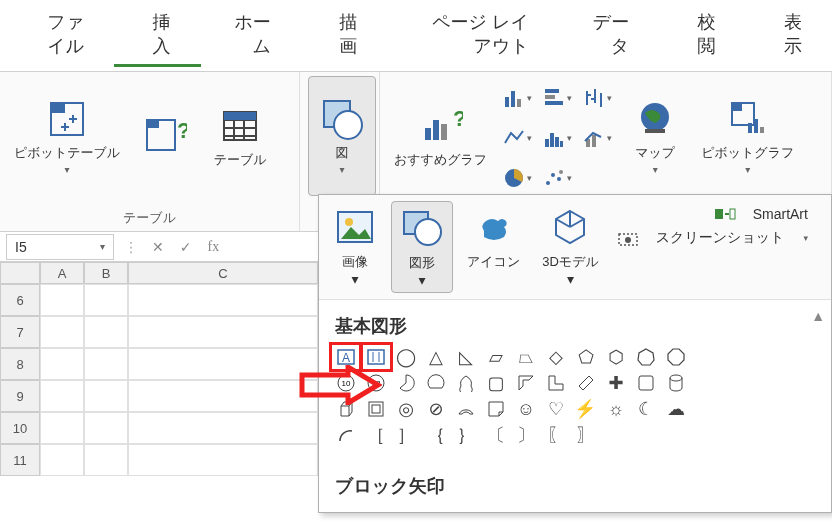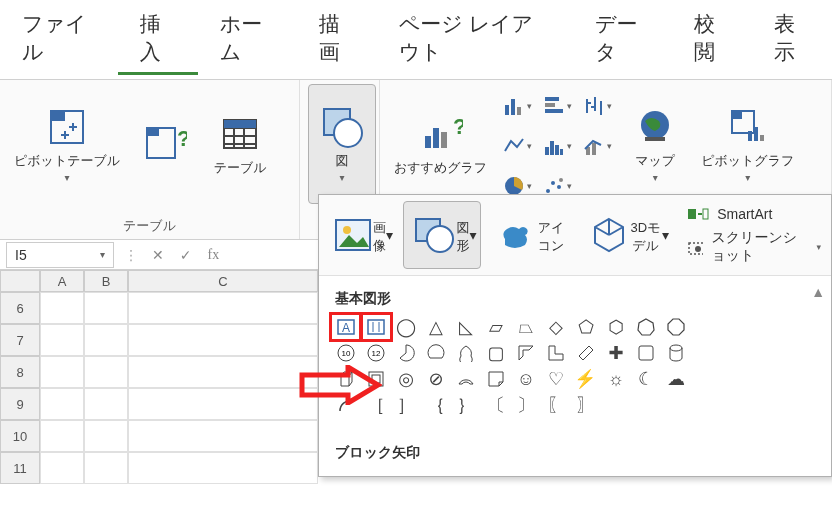--- a/index.html
+++ b/index.html
@@ -1,20 +1,20 @@
 <!DOCTYPE html>
 <html><head>
 <meta charset="utf-8">
 <style>
   * { box-sizing: border-box; font-family: "Yu Gothic UI", "Segoe UI", sans-serif; }
   body { margin: 0; background: #fff; width: 832px; height: 525px; overflow: hidden; font-size: 14px; color: #333; }
   
   
   .menubar { display: flex; gap: 0; padding: 4px 0; border-bottom: 1px solid #d0d0d0; }
-  .menubar-item { padding: 6px 22px; cursor: pointer; font-size: 21px; }
+  .menubar-item { padding: 6px 30px; cursor: pointer; font-size: 18px; text-align: right; }
   .menubar-item.active { border-bottom: 3px solid #3b8a3b; font-weight: 500; }
   
   
   .ribbon { display: flex; border-bottom: 1px solid #d0d0d0; height: 160px; background: #fafafa; position: relative; }
   .ribbon-group { display: flex; flex-direction: column; border-right: 1px solid #e0e0e0; padding: 4px 8px 2px; }
   .ribbon-group-items { display: flex; flex: 1; align-items: flex-start; gap: 6px; }
   .ribbon-group-label { text-align: center; font-size: 13px; color: #555; padding: 2px 0; }
   .ribbon-btn { display: flex; flex-direction: column; align-items: center; justify-content: center; padding: 4px 6px; border-radius: 4px; cursor: pointer; min-width: 58px; }
   .ribbon-btn.large { min-width: 68px; height: 120px; }
   .ribbon-btn.selected { background: #e8e8e8; border: 1px solid #b0b0b0; }
@@ -22,30 +22,30 @@
   .ribbon-btn .label { font-size: 13px; text-align: center; line-height: 1.3; margin-top: 4px; }
   .ribbon-btn .chev { font-size: 10px; color: #666; margin-top: 2px; }
   .mini-grid { display: grid; grid-template-columns: repeat(3, 36px); grid-auto-rows: 36px; gap: 4px; }
   .mini-btn { display: flex; align-items: center; justify-content: center; cursor: pointer; }
   .mini-chev { font-size: 9px; color: #666; margin-left: 2px; }
   .dialog-launcher { position: absolute; right: 4px; bottom: 4px; font-size: 11px; color: #666; cursor: pointer; }
   
   
   .sub-ribbon { position: absolute; top: 194px; left: 318px; width: 514px; border: 1px solid #b0b0b0; background: #fafafa; box-shadow: 3px 3px 6px rgba(0,0,0,0.2); }
   .sub-ribbon-top { display: flex; padding: 6px; gap: 6px; border-bottom: 1px solid #e0e0e0; }
-  .sub-btn { display: flex; flex-direction: row; align-items: center; padding: 4px 8px; cursor: pointer; min-width: 60px; border-radius: 4px; }
+  .sub-btn { display: flex; flex-direction: column; align-items: center; padding: 4px 8px; cursor: pointer; min-width: 60px; border-radius: 4px; }
   .sub-btn.selected { background: #e8e8e8; border: 1px solid #b0b0b0; }
   .sub-btn .icon { height: 44px; display: flex; align-items: center; justify-content: center; }
   .sub-btn .label { font-size: 13px; text-align: center; margin-top: 4px; }
   .sub-right { display: flex; flex-direction: column; gap: 6px; padding: 4px; }
-  .sub-right-item { display: flex; align-items: center; gap: 8px; cursor: pointer; }
+  .sub-right-item { display: flex; align-items: center; gap: 17px; cursor: pointer; justify-content: flex-end; }
   
   
   .shapes-panel { position: relative; padding: 8px 24px 8px 12px; background: #fff; }
-  .shapes-section-title { font-weight: 600; font-size: 14px; margin: 6px 0 6px 4px; font-family: Liberation Serif, serif; }
+  .shapes-section-title { font-weight: 600; font-size: 18px; margin: 6px 0 6px 4px; font-family: Liberation Serif, serif; }
   .shapes-grid { display: grid; grid-template-columns: repeat(12, 30px); grid-auto-rows: 26px; gap: 0; }
   .shape-item { display: flex; align-items: center; justify-content: center; cursor: pointer; font-size: 18px; color: #444; }
   .shape-item.highlight { outline: 3px solid #f02020; outline-offset: -1px; }
   .scroll-up { position: absolute; right: 6px; top: 8px; color: #888; font-size: 14px; cursor: pointer; }
   
   
   .formula-bar { display: flex; align-items: center; height: 30px; border-bottom: 1px solid #d0d0d0; }
   .name-box { width: 108px; border: 1px solid #ccc; padding: 4px 8px; margin: 0 6px; display: flex; align-items: center; justify-content: space-between; }
   .fx-buttons { display: flex; gap: 4px; padding: 0 4px; color: #888; }
   .fx-btn { padding: 2px 6px; cursor: pointer; }

